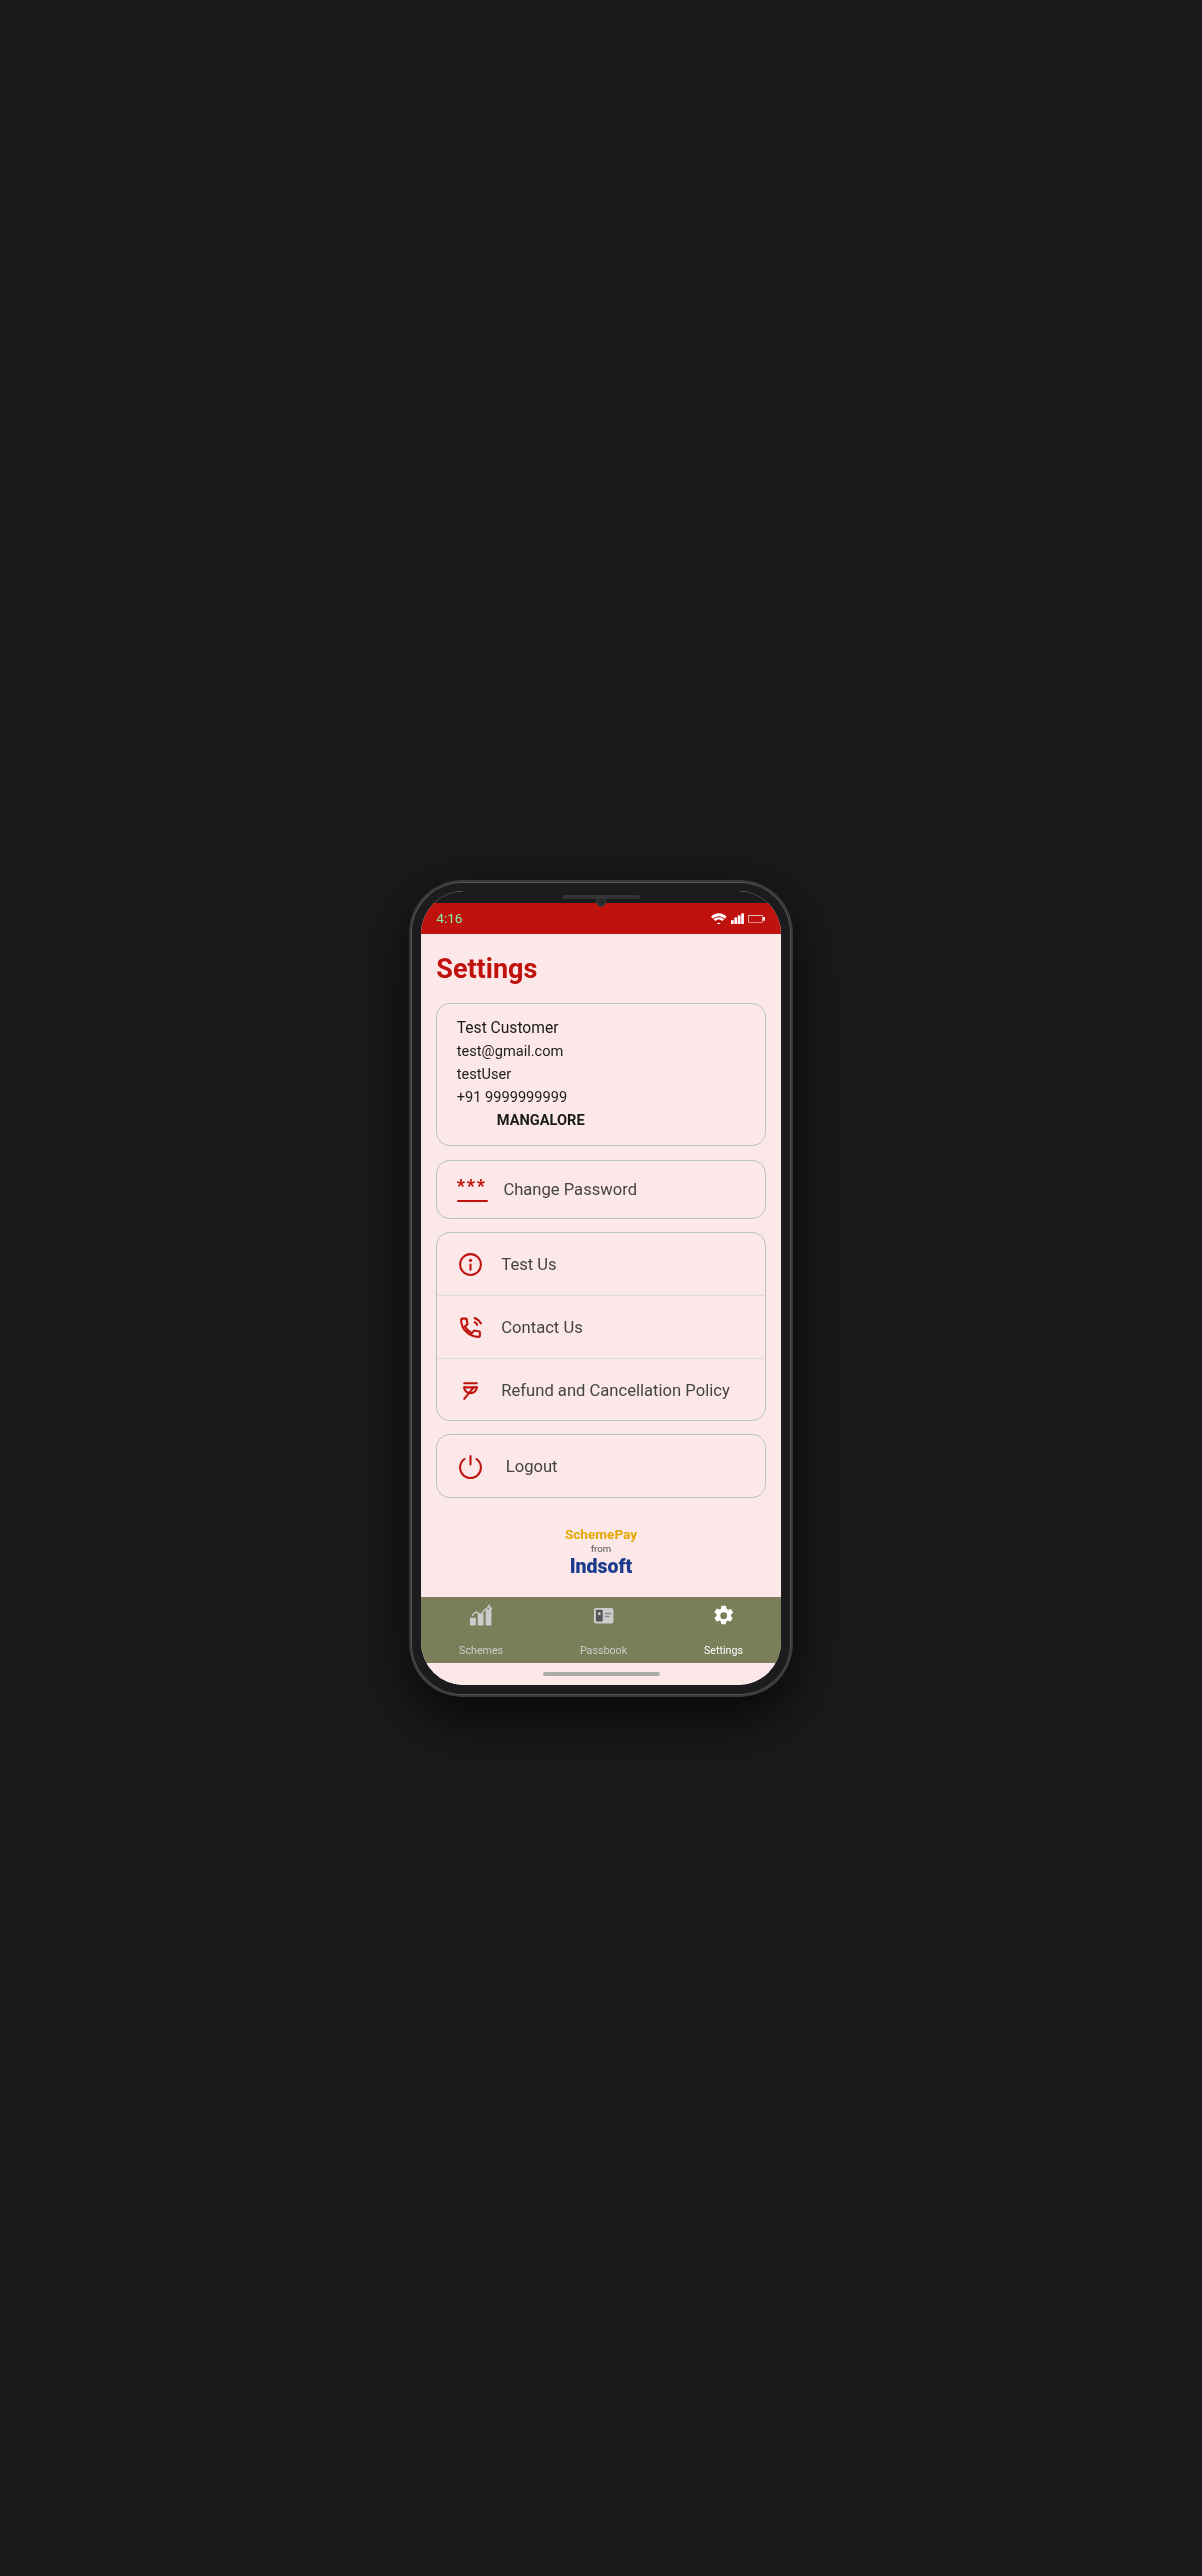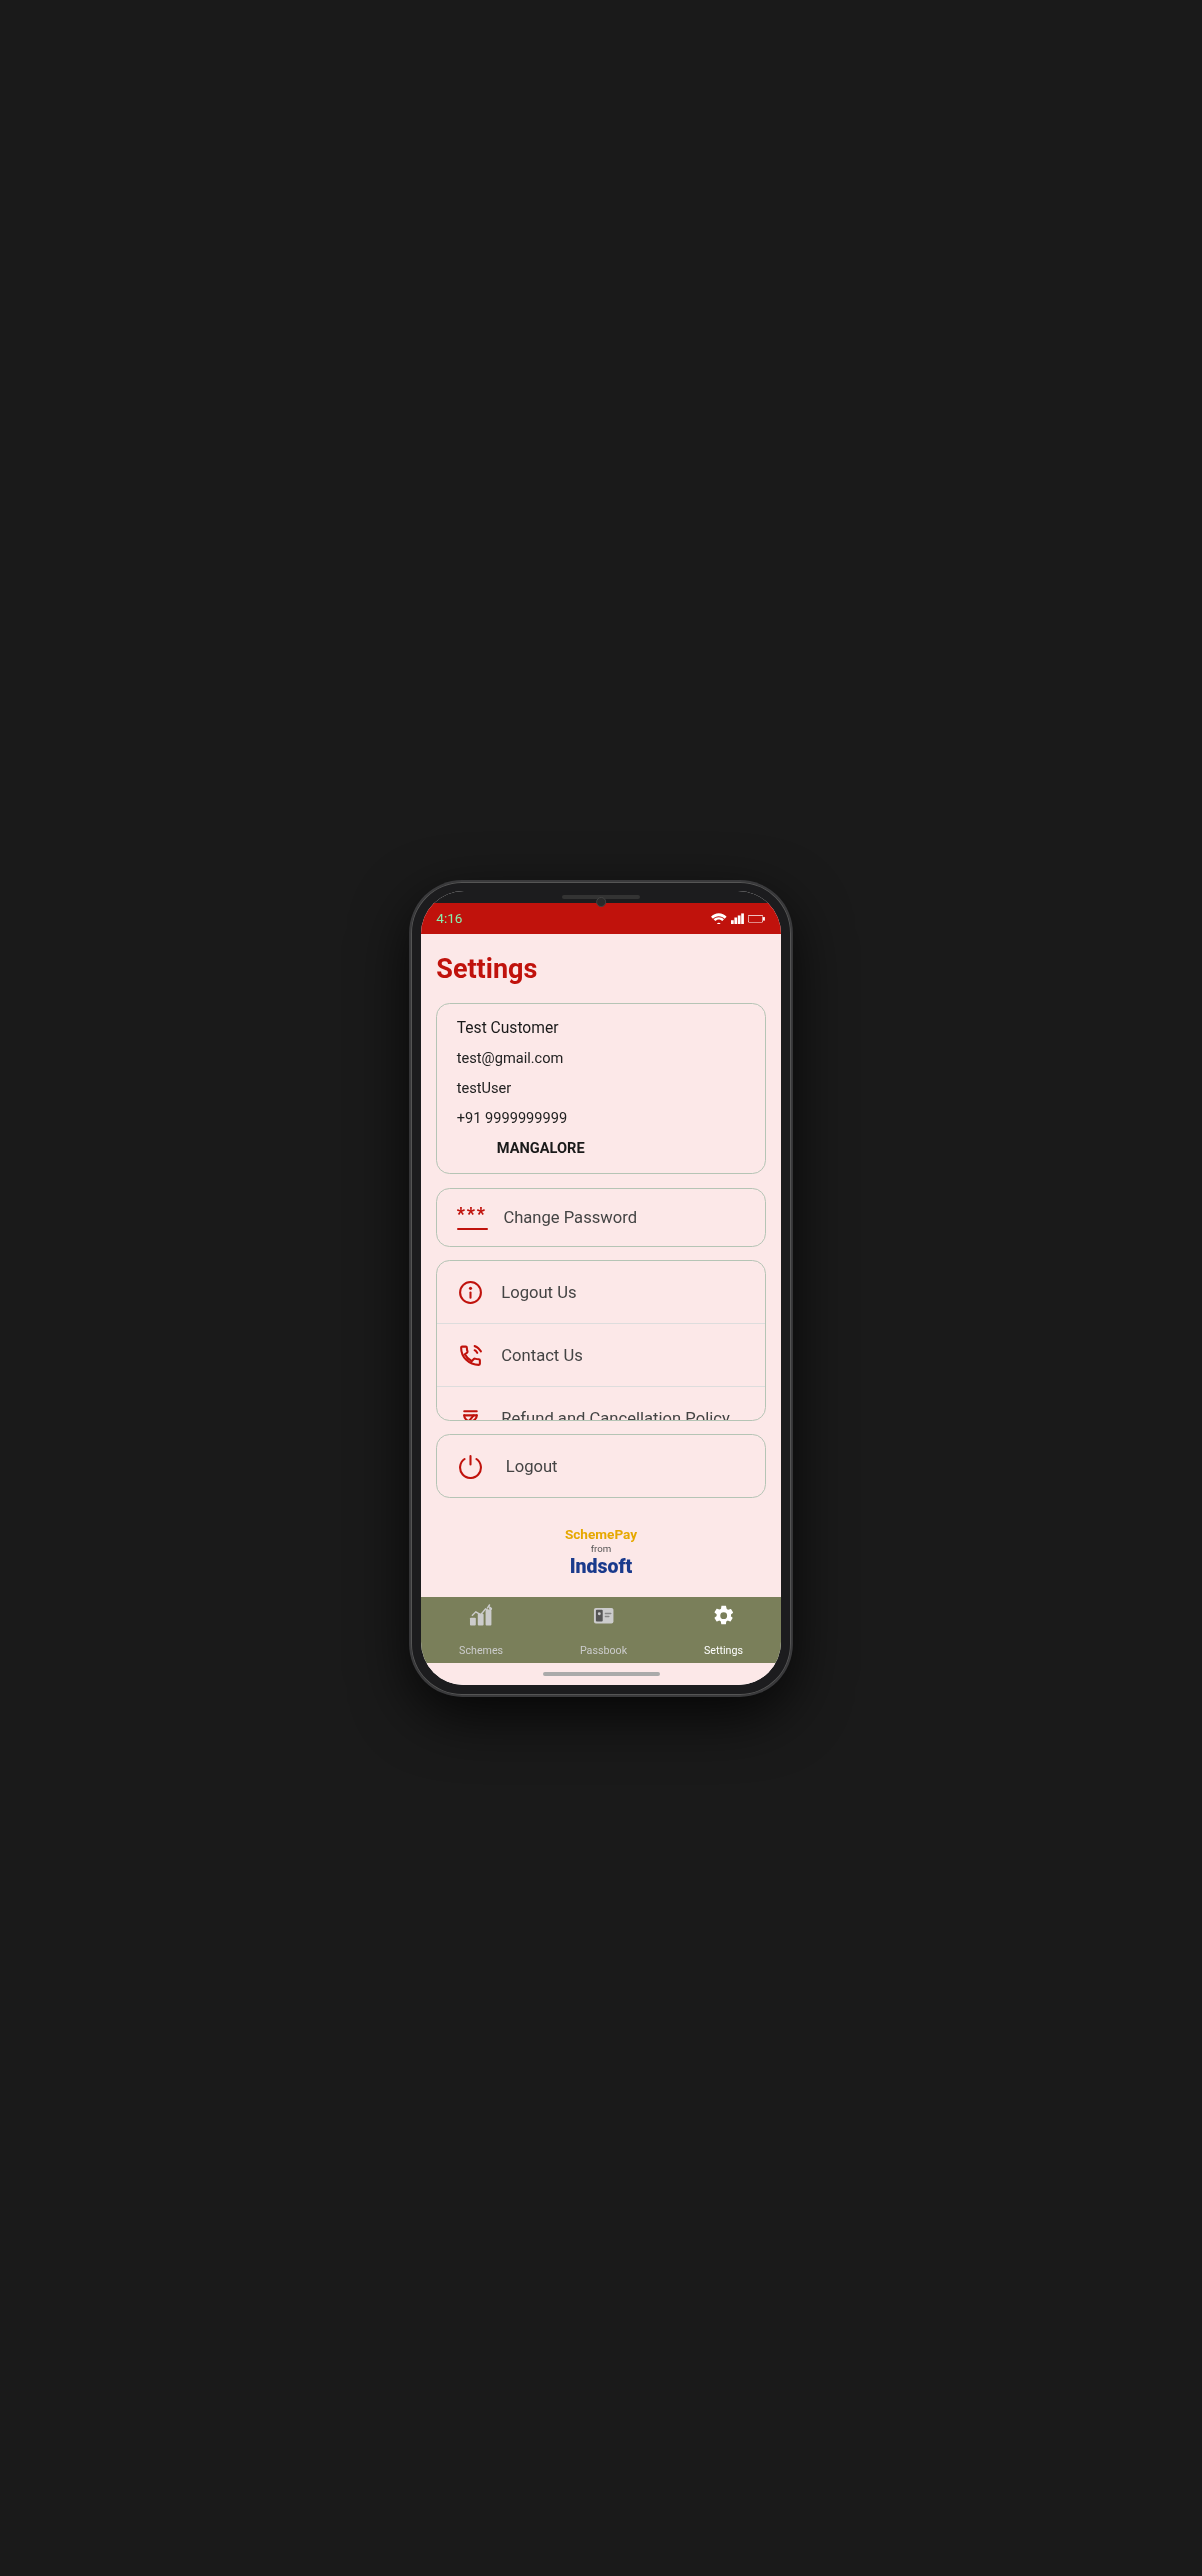--- a/index.html
+++ b/index.html
@@ -112,21 +112,21 @@
     .card {
       background: #fce8e8;
       border: 1.5px solid #b5c4b5;
       border-radius: 13.6px;
       padding: 15.6px 19.5px;
     }
 
     .user-info-card {
       display: flex;
       flex-direction: column;
-      gap: 12px;
+      gap: 5px;
     }
 
     .user-info-name {
       font-size: 15.6px;
       color: #1a1a1a;
     }
 
     .user-info-email {
       font-size: 14.6px;
       color: #222;
@@ -371,21 +371,21 @@
       <div class="card menu-card">
 
         <div class="menu-item">
           <div class="menu-icon">
             <svg viewBox="0 0 24 24" fill="none" stroke="#c0120c" stroke-width="2">
               <circle cx="12" cy="12" r="10"></circle>
               <line x1="12" y1="8" x2="12" y2="8" stroke-width="3" stroke-linecap="round"></line>
               <line x1="12" y1="12" x2="12" y2="17" stroke-linecap="round"></line>
             </svg>
           </div>
-          <span class="menu-label">Logout Us</span>
+          <span class="menu-label">Test Us</span>
         </div>
 
         <div class="menu-item">
           <div class="menu-icon">
             <svg viewBox="0 0 24 24" fill="none" stroke="#c0120c" stroke-width="2">
               <path d="M6.6 10.8c1.4 2.8 3.8 5.1 6.6 6.6l2.2-2.2c.3-.3.7-.4 1-.2 1.1.4 2.3.6 3.6.6.6 0 1 .4 1 1V20c0 .6-.4 1-1 1C10.4 21 3 13.6 3 4.5c0-.6.4-1 1-1h3.5c.6 0 1 .4 1 1 0 1.3.2 2.5.6 3.6.1.3 0 .7-.2 1L6.6 10.8z"></path>
               <path d="M16 3s2 0.5 3.5 2S22 8 22 8" stroke-linecap="round"></path>
               <path d="M16 7s0.8 0.2 1.5 1 1 1.5 1 1.5" stroke-linecap="round"></path>
             </svg>
           </div>

